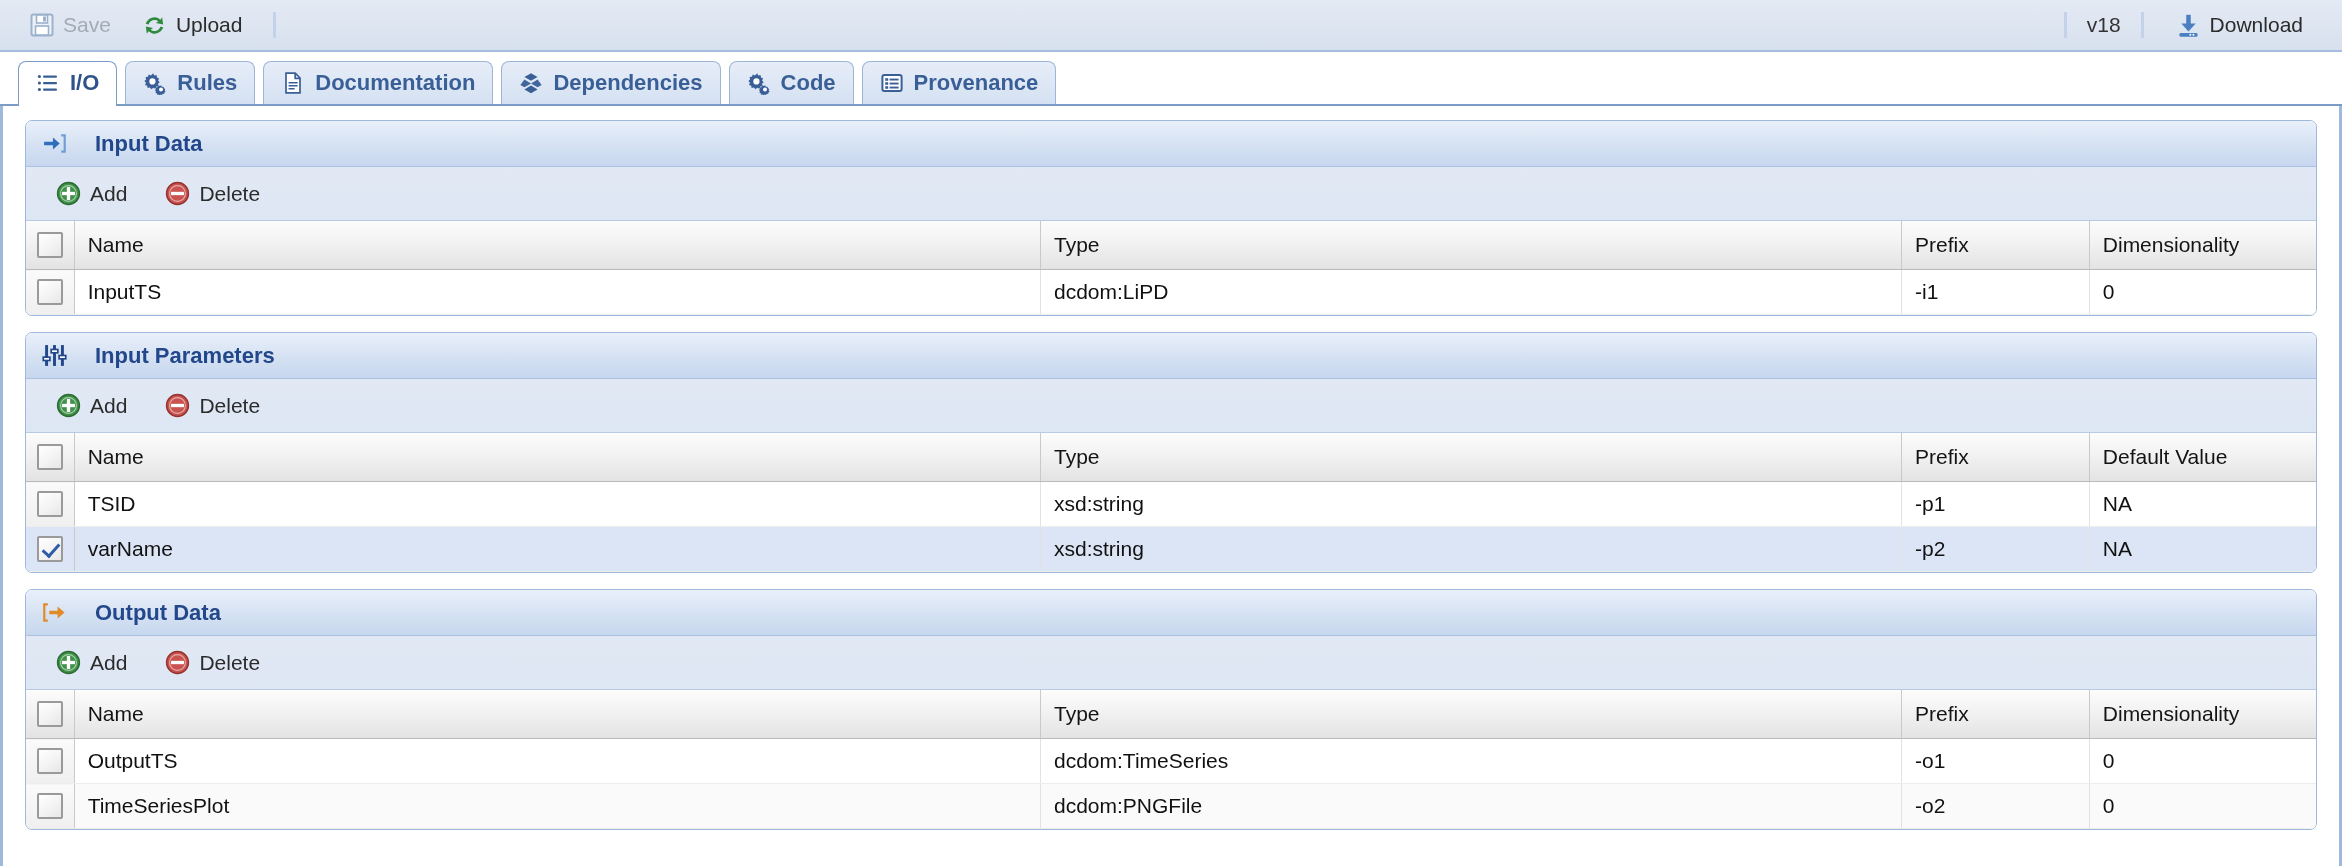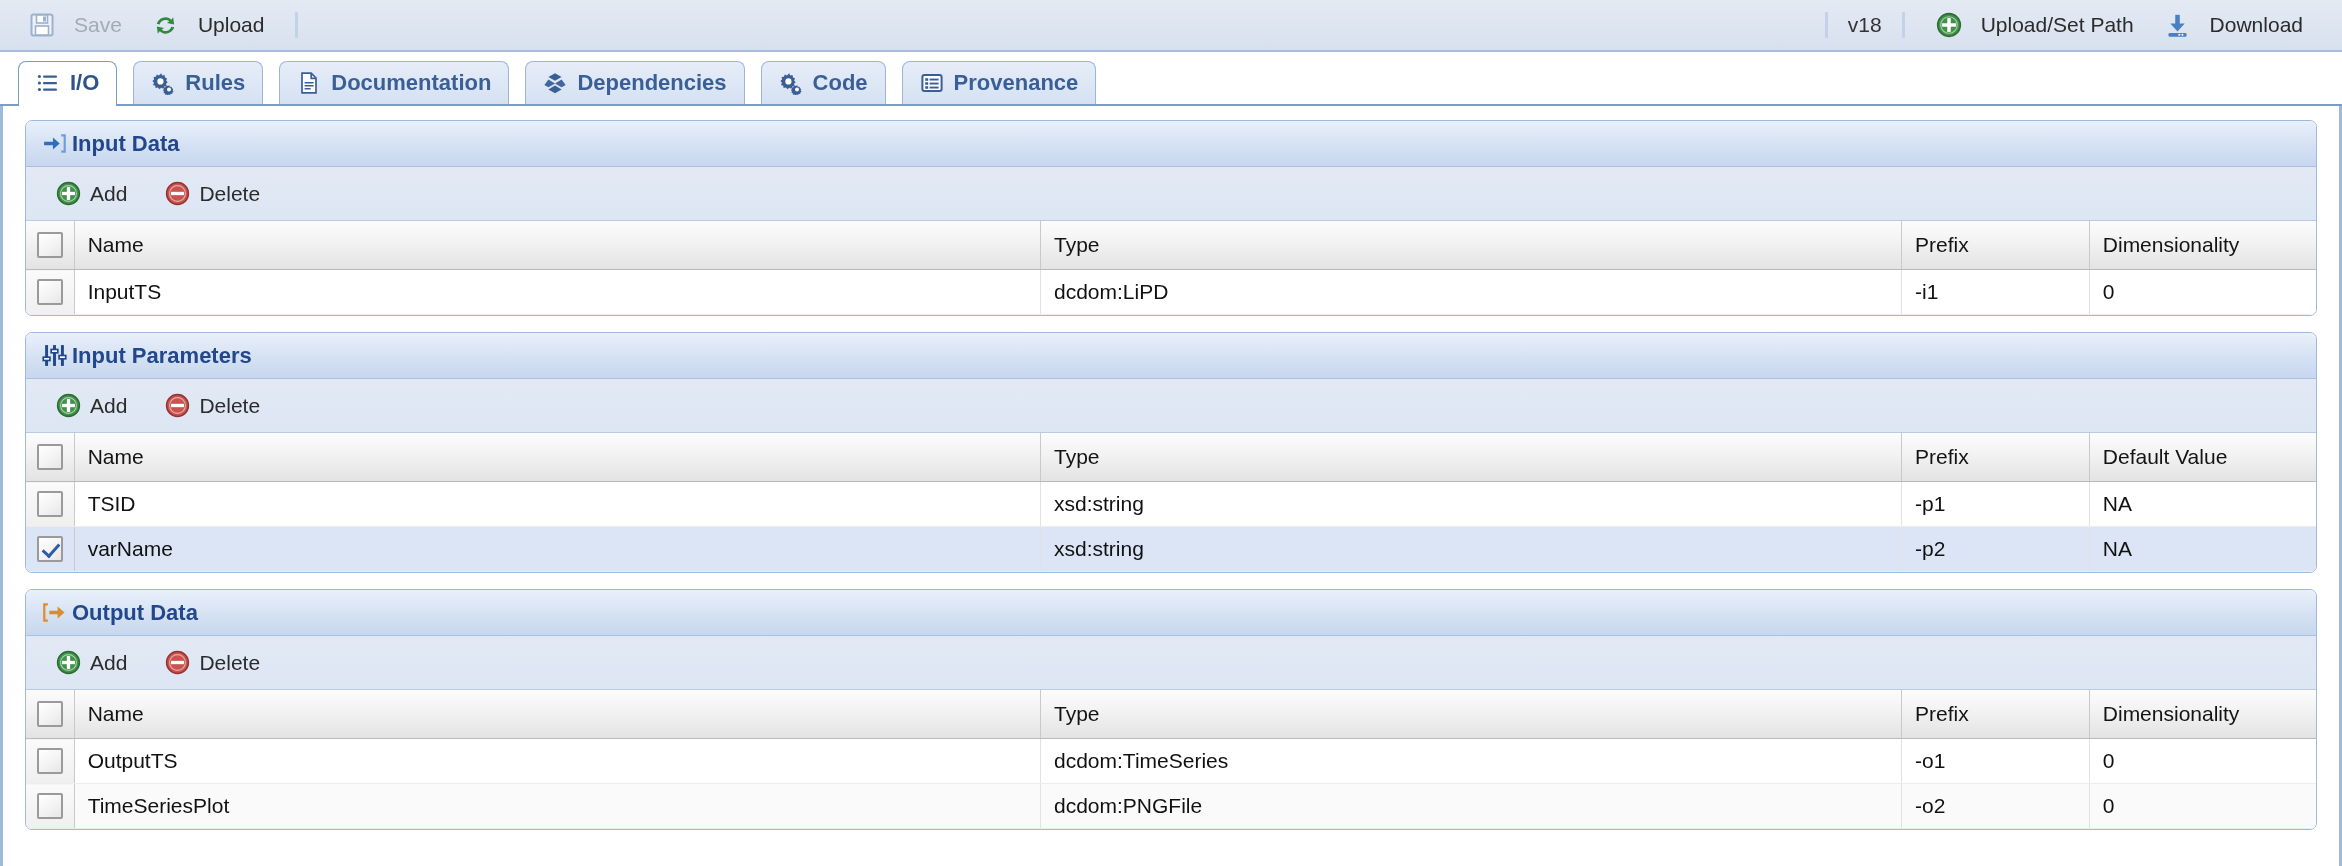--- a/index.html
+++ b/index.html
@@ -23,21 +23,21 @@
     position: absolute; left: 0; top: 0;
     width: 2342px; height: 52px;
     background: linear-gradient(180deg, #e4eaf4 0%, #dde5f1 55%, #d7e0ee 100%);
     border-bottom: 2px solid #a7bddd;
     display: flex; align-items: center;
   }
   .toolbar-left { display: flex; align-items: center; padding-left: 14px; }
   .toolbar-right { display: flex; align-items: center; margin-left: auto; padding-right: 24px; }
 
   .tb-btn {
-    display: flex; align-items: center; gap: 19px;
+    display: flex; align-items: center; gap: 8px;
     height: 38px; padding: 0 14px;
     font-size: 21px; color: #2b2b2b;
     border: 1px solid transparent; border-radius: 4px;
     cursor: pointer; white-space: nowrap;
   }
   .tb-btn.disabled { color: #a3abb6; cursor: default; }
 
   .tb-sep {
     width: 3px; height: 26px;
     background: #c3d2e8;
@@ -55,21 +55,21 @@
     position: absolute; left: 0; top: 52px;
     width: 2342px; height: 54px;
     background: #ffffff;
     display: flex; align-items: flex-end;
     padding-left: 18px;
     border-bottom: 2px solid #7c9cc8;
   }
   .tab {
     display: flex; align-items: center; gap: 10px;
     height: 43px; padding: 4px 17px;
-    margin-right: 16px;
+    margin-right: 8px;
     font-size: 22px; font-weight: bold;
     color: #3a5f97;
     background: linear-gradient(180deg, #e6edf8 0%, #d5e1f2 100%);
     border: 1px solid #9db6d8;
     border-bottom: none;
     border-radius: 8px 8px 0 0;
     cursor: pointer;
     position: relative;
     white-space: nowrap;
     text-align: center;
@@ -100,21 +100,21 @@
   .panel {
     border: 1px solid #9fb9dc;
     border-radius: 7px;
     background: #ffffff;
     margin-bottom: 16px;
     overflow: hidden;
   }
 
   .panel-head {
     height: 46px;
-    display: flex; align-items: center; gap: 5px;
+    display: flex; align-items: center; gap: 28px;
     padding: 0 16px;
     background: linear-gradient(180deg, #e9f0fa 0%, #d6e2f3 52%, #c7d7ef 100%);
     border-bottom: 1px solid #a9c0de;
     font-size: 22px; font-weight: bold;
     color: #22478a;
   }
 
   .panel-toolbar {
     height: 54px;
     display: flex; align-items: center;
@@ -232,31 +232,20 @@
       </div>
 
       <div class="tb-sep"></div>
     </div>
 
     <div class="toolbar-right">
       <div class="tb-sep"></div>
       <div class="tb-version">v18</div>
       <div class="tb-sep"></div>
 
-      <div class="tb-btn">
-        <span class="icn">
-          <svg width="26" height="26" viewBox="0 0 24 24">
-            <circle cx="12" cy="12" r="10.5" fill="#3f9248" stroke="#2d6b34" stroke-width="1.4"></circle>
-            <circle cx="12" cy="12" r="7.6" fill="none" stroke="#ffffff" stroke-width="1.1" opacity="0.55"></circle>
-            <rect x="10.4" y="5.6" width="3.2" height="12.8" fill="#ffffff"></rect>
-            <rect x="5.6" y="10.4" width="12.8" height="3.2" fill="#ffffff"></rect>
-          </svg>
-        </span>
-        <span>Upload/Set Path</span>
-      </div>
 
       <div class="tb-btn">
         <span class="icn">
           <svg width="27" height="27" viewBox="0 0 24 24">
             <rect x="10" y="2.5" width="4" height="8.5" fill="#4a7fc1"></rect>
             <path d="M5.6 10.2h12.8L12 17.4z" fill="#4a7fc1"></path>
             <rect x="4" y="18.6" width="16" height="3.4" rx="1.2" fill="#4a7fc1"></rect>
             <circle cx="13.6" cy="20.3" r="0.9" fill="#ffffff"></circle>
             <circle cx="16.4" cy="20.3" r="0.9" fill="#ffffff"></circle>
           </svg>

